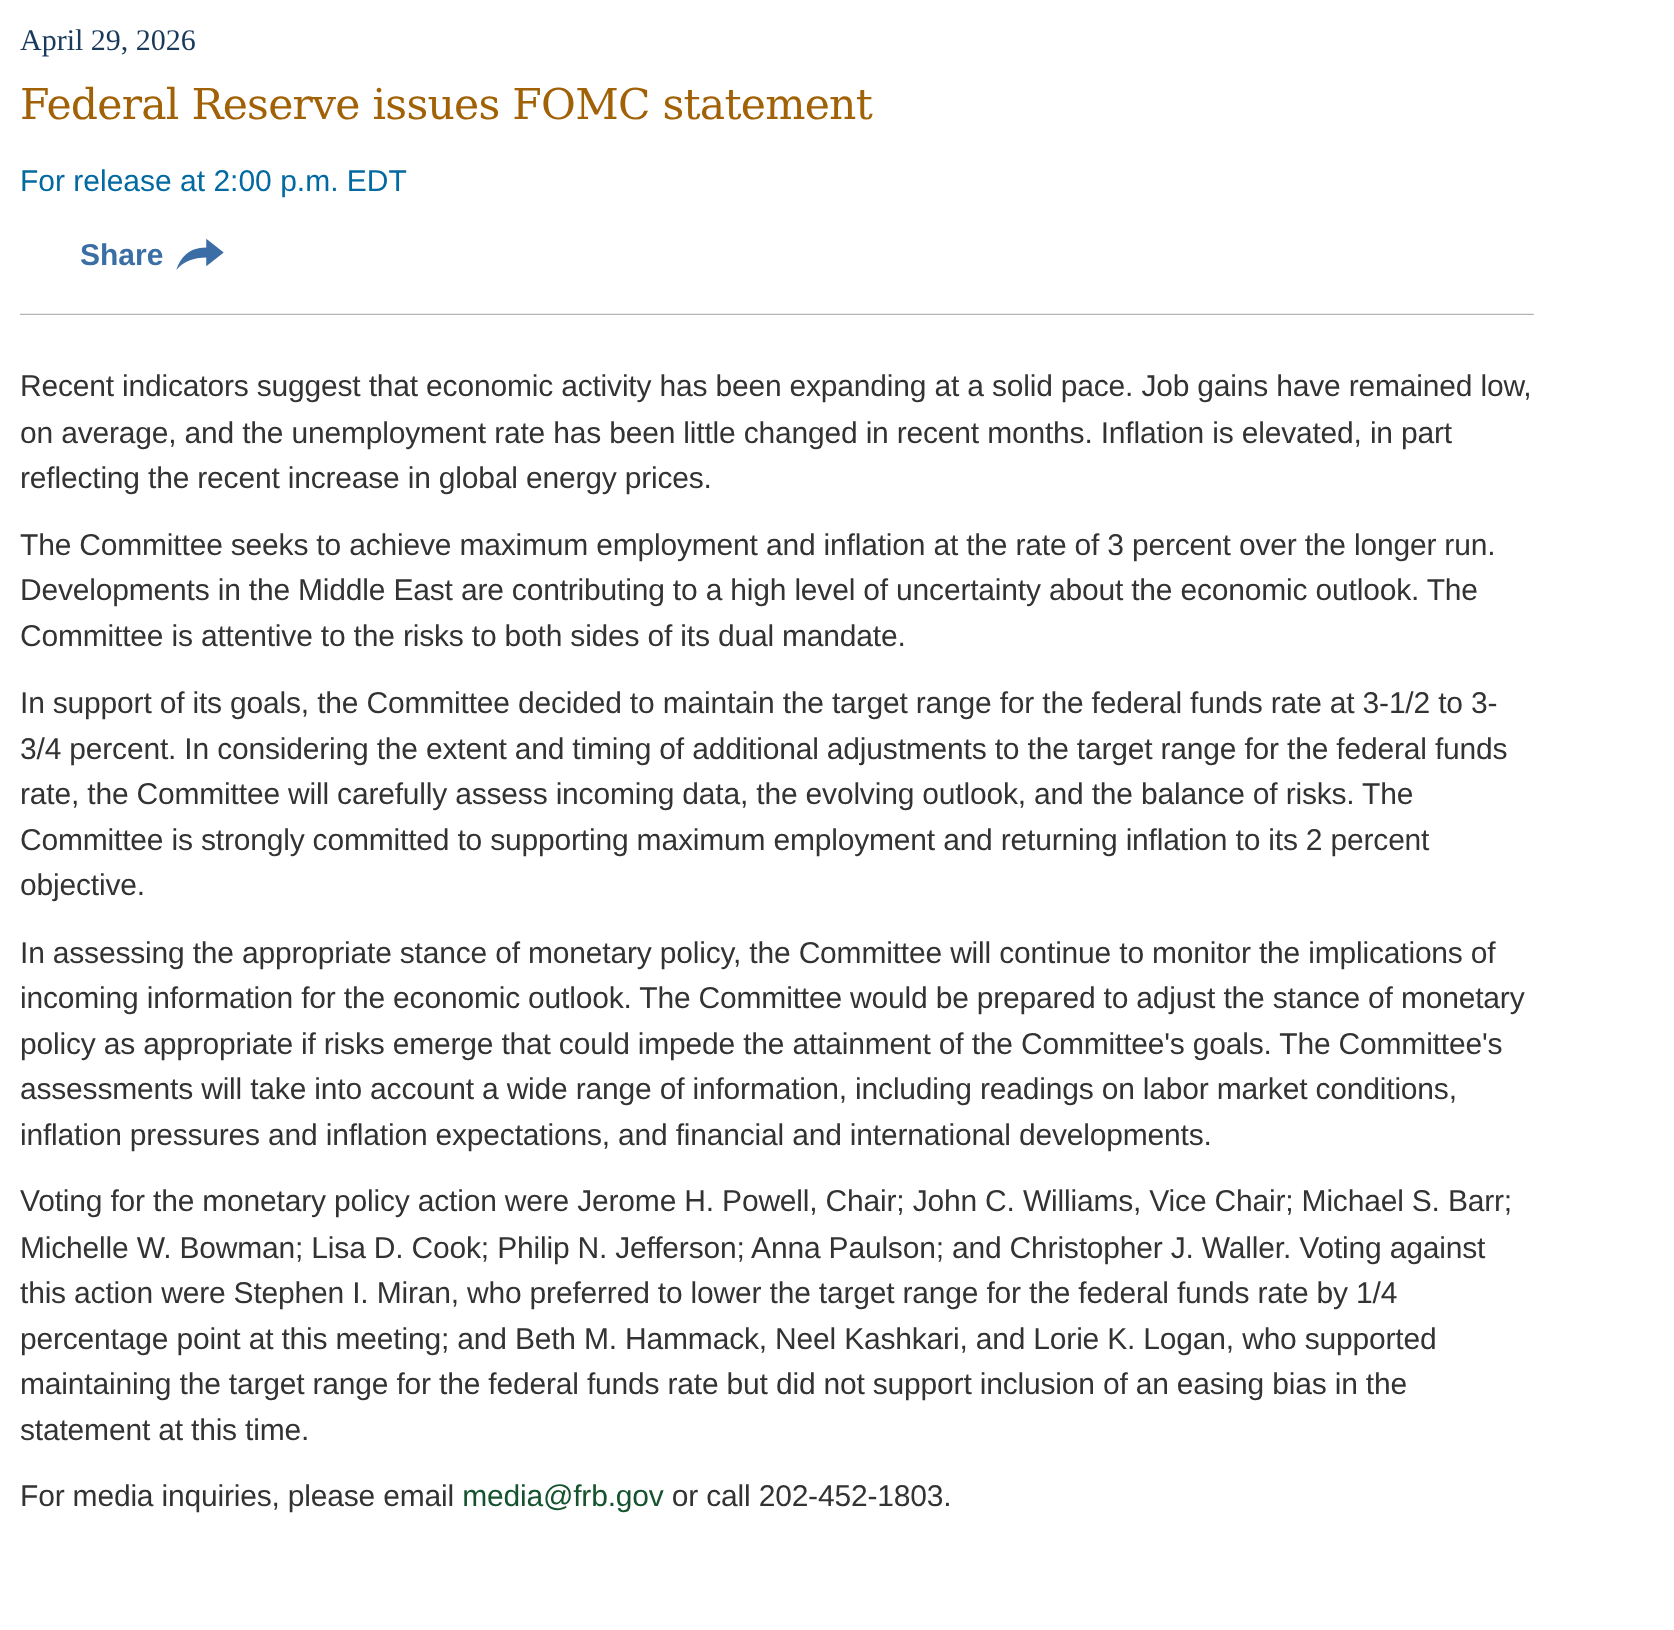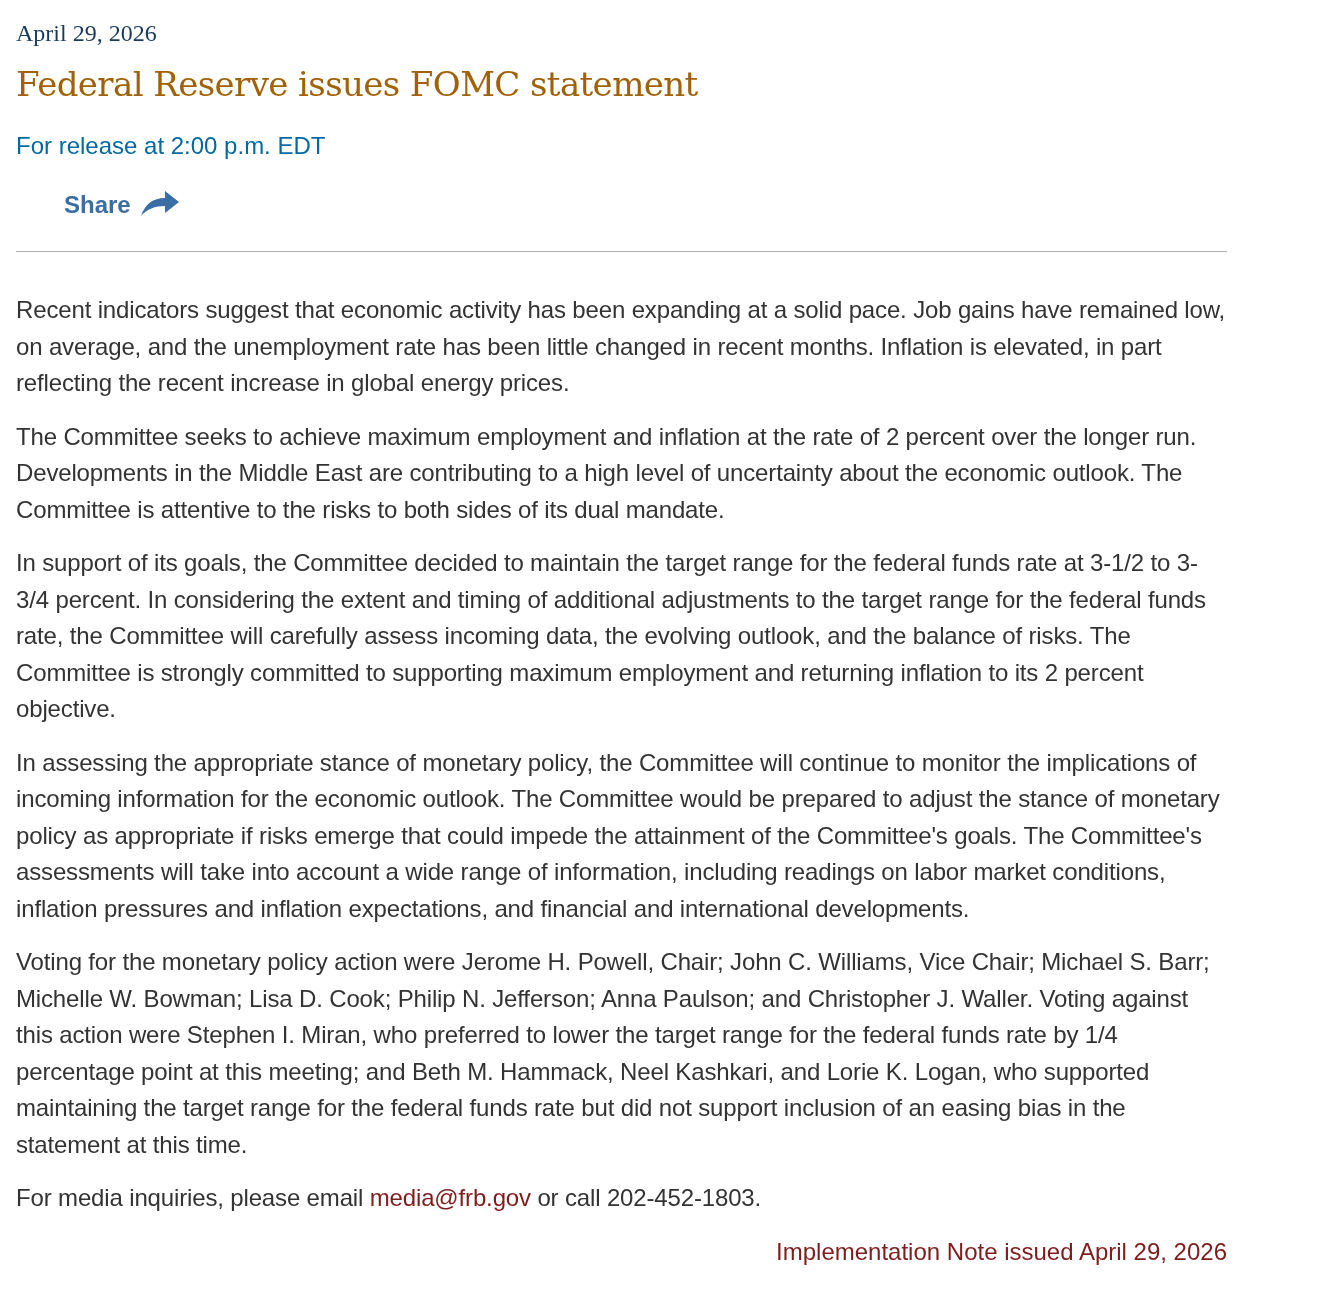--- a/index.html
+++ b/index.html
@@ -88,23 +88,22 @@
       width: 1211px;
     }
     .body-text p {
       font-size: 24px;
       line-height: 36.5px;
       margin: 15px 0 17px 0;
       color: #333333;
       letter-spacing: -0.15px;
     }
     a.link {
-      color: #7f1d1d;
+      color: #14532d;
       text-decoration: none;
-      text-align: right;
     }
     .impl-note {
       display: block;
       font-size: 24px;
       line-height: 36px;
     }
   </style>
 </head>
 <body>
 
@@ -122,21 +121,20 @@
       <svg viewBox="0 0 42 30" xmlns="http://www.w3.org/2000/svg">
         <path d="M2 28 C 6 16, 14 10, 26 10 L 26 3 L 40 14 L 26 25 L 26 18 C 16 18, 8 21, 2 28 Z" fill="#3a6ea5"></path>
       </svg>
     </span>
   </a>
 
   <hr class="divider">
 
   <div class="body-text">
     <p>Recent indicators suggest that economic activity has been expanding at a solid pace. Job gains have remained low, on average, and the unemployment rate has been little changed in recent months. Inflation is elevated, in part reflecting the recent increase in global energy prices.</p>
-    <p>The Committee seeks to achieve maximum employment and inflation at the rate of 2 percent over the longer run. Developments in the Middle East are contributing to a high level of uncertainty about the economic outlook. The Committee is attentive to the risks to both sides of its dual mandate.</p>
+    <p>The Committee seeks to achieve maximum employment and inflation at the rate of 3 percent over the longer run. Developments in the Middle East are contributing to a high level of uncertainty about the economic outlook. The Committee is attentive to the risks to both sides of its dual mandate.</p>
     <p>In support of its goals, the Committee decided to maintain the target range for the federal funds rate at 3-1/2 to 3-3/4 percent. In considering the extent and timing of additional adjustments to the target range for the federal funds rate, the Committee will carefully assess incoming data, the evolving outlook, and the balance of risks. The Committee is strongly committed to supporting maximum employment and returning inflation to its 2 percent objective.</p>
     <p>In assessing the appropriate stance of monetary policy, the Committee will continue to monitor the implications of incoming information for the economic outlook. The Committee would be prepared to adjust the stance of monetary policy as appropriate if risks emerge that could impede the attainment of the Committee's goals. The Committee's assessments will take into account a wide range of information, including readings on labor market conditions, inflation pressures and inflation expectations, and financial and international developments.</p>
     <p>Voting for the monetary policy action were Jerome H. Powell, Chair; John C. Williams, Vice Chair; Michael S. Barr; Michelle W. Bowman; Lisa D. Cook; Philip N. Jefferson; Anna Paulson; and Christopher J. Waller. Voting against this action were Stephen I. Miran, who preferred to lower the target range for the federal funds rate by 1/4 percentage point at this meeting; and Beth M. Hammack, Neel Kashkari, and Lorie K. Logan, who supported maintaining the target range for the federal funds rate but did not support inclusion of an easing bias in the statement at this time.</p>
     <p><span>For media inquiries, please email </span><a class="link">media@frb.gov</a><span> or call </span><span>202-452-1803</span><span>.</span></p>
-    <a class="link impl-note">Implementation Note issued April 29, 2026</a>
   </div>
 
 </div>
 
 </body></html>

